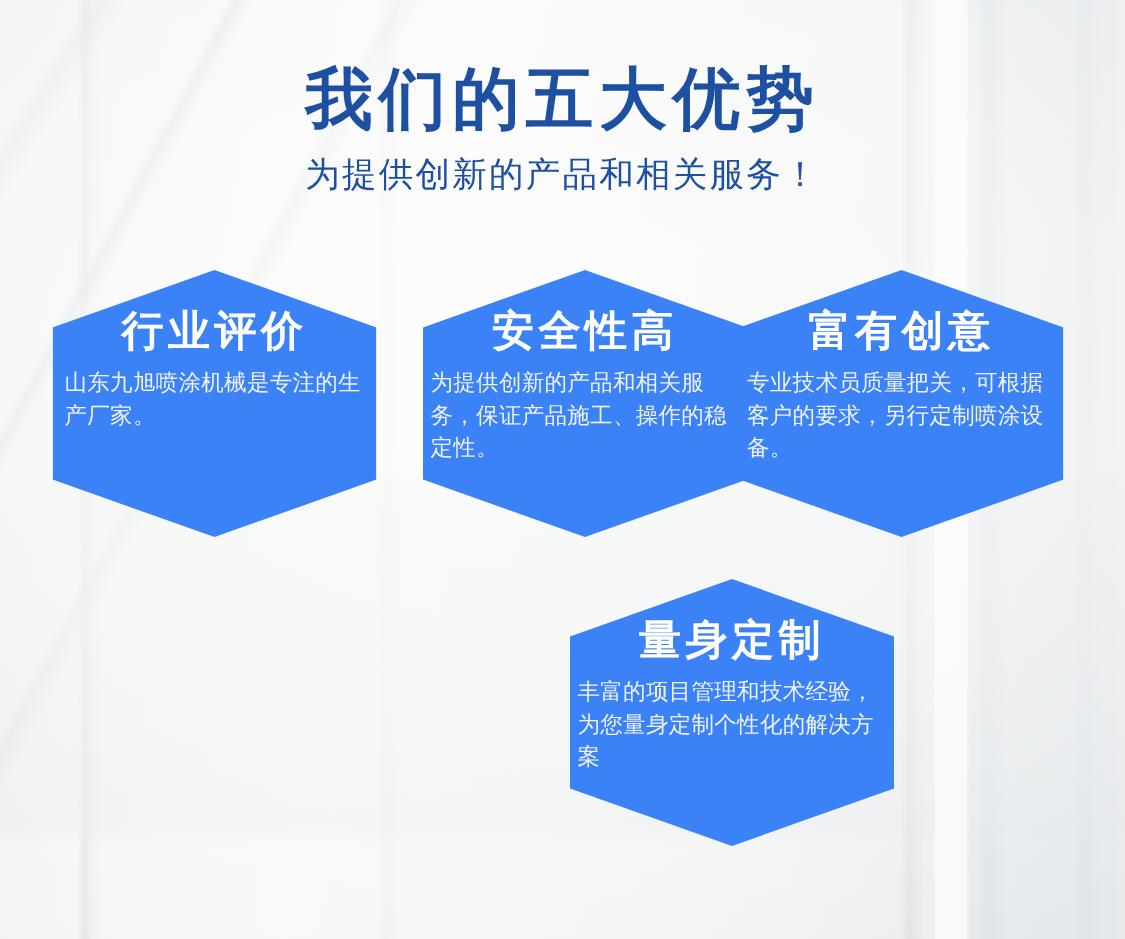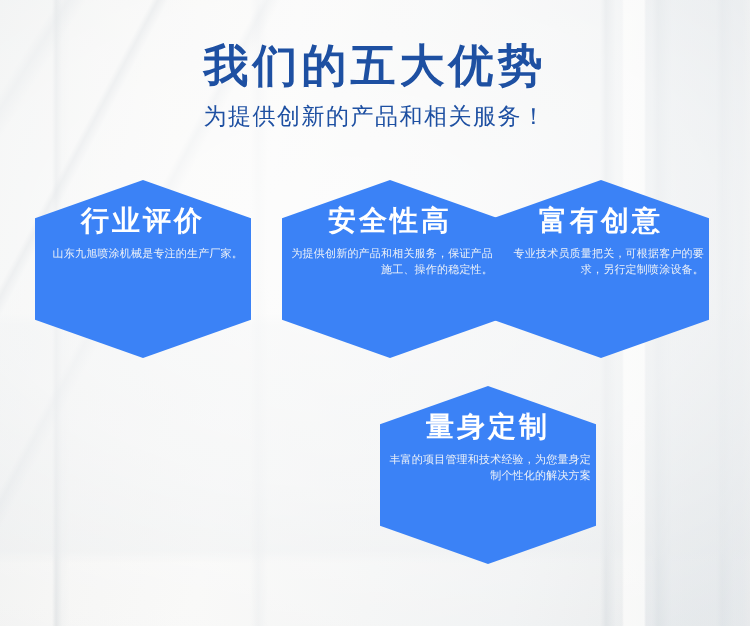--- a/index.html
+++ b/index.html
@@ -174,25 +174,25 @@
     font-size: 28px;
     font-weight: bold;
     color: #ffffff;
     letter-spacing: 3px;
     line-height: 1.1;
     white-space: nowrap;
   }
   .hex-desc {
     margin-top: 9px;
     width: 200px;
-    font-family: Liberation Serif, serif;
-    font-size: 11px;
+    font-family: Liberation Mono, monospace;
+    font-size: 15px;
     color: #eef2f8;
     line-height: 1.45;
-    text-align: right;
+    text-align: left;
     letter-spacing: 0.2px;
   }
 
   
   .hex-1 { left: 35px;  top: 180px; }
   .hex-2 { left: 272px; top: 180px; margin-left: 10px; }
   .hex-3 { left: 493px; top: 180px; }
   
   .hex-4 { left: 145px; top: 386px; }
   .hex-5 { left: 380px; top: 386px; }

